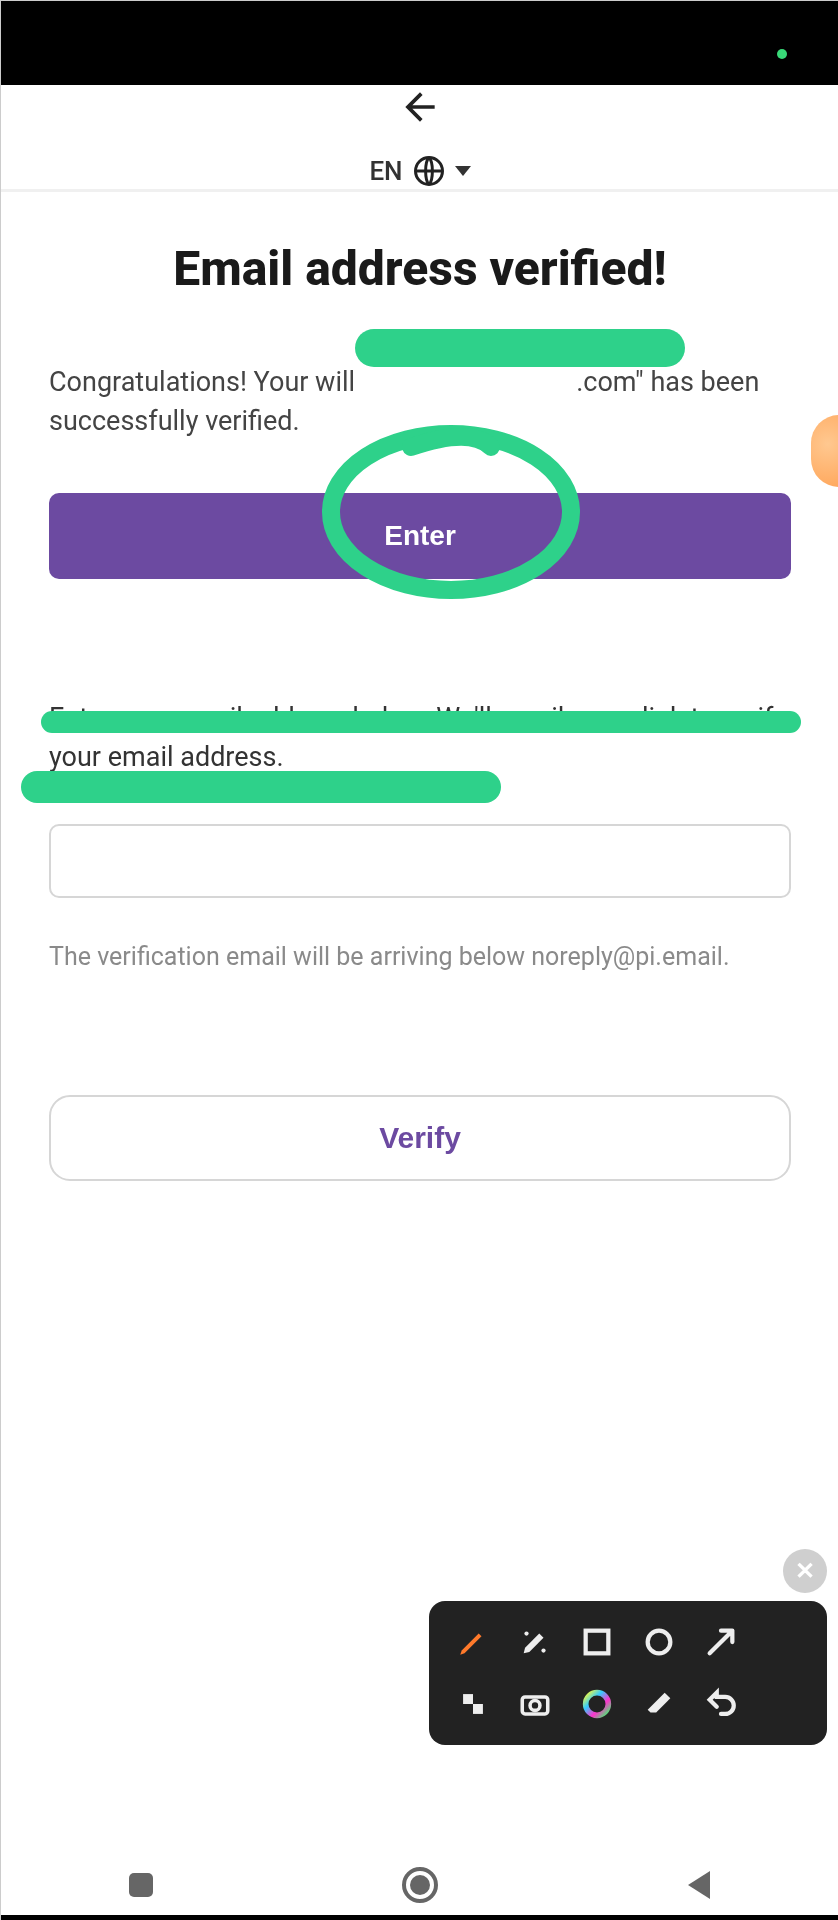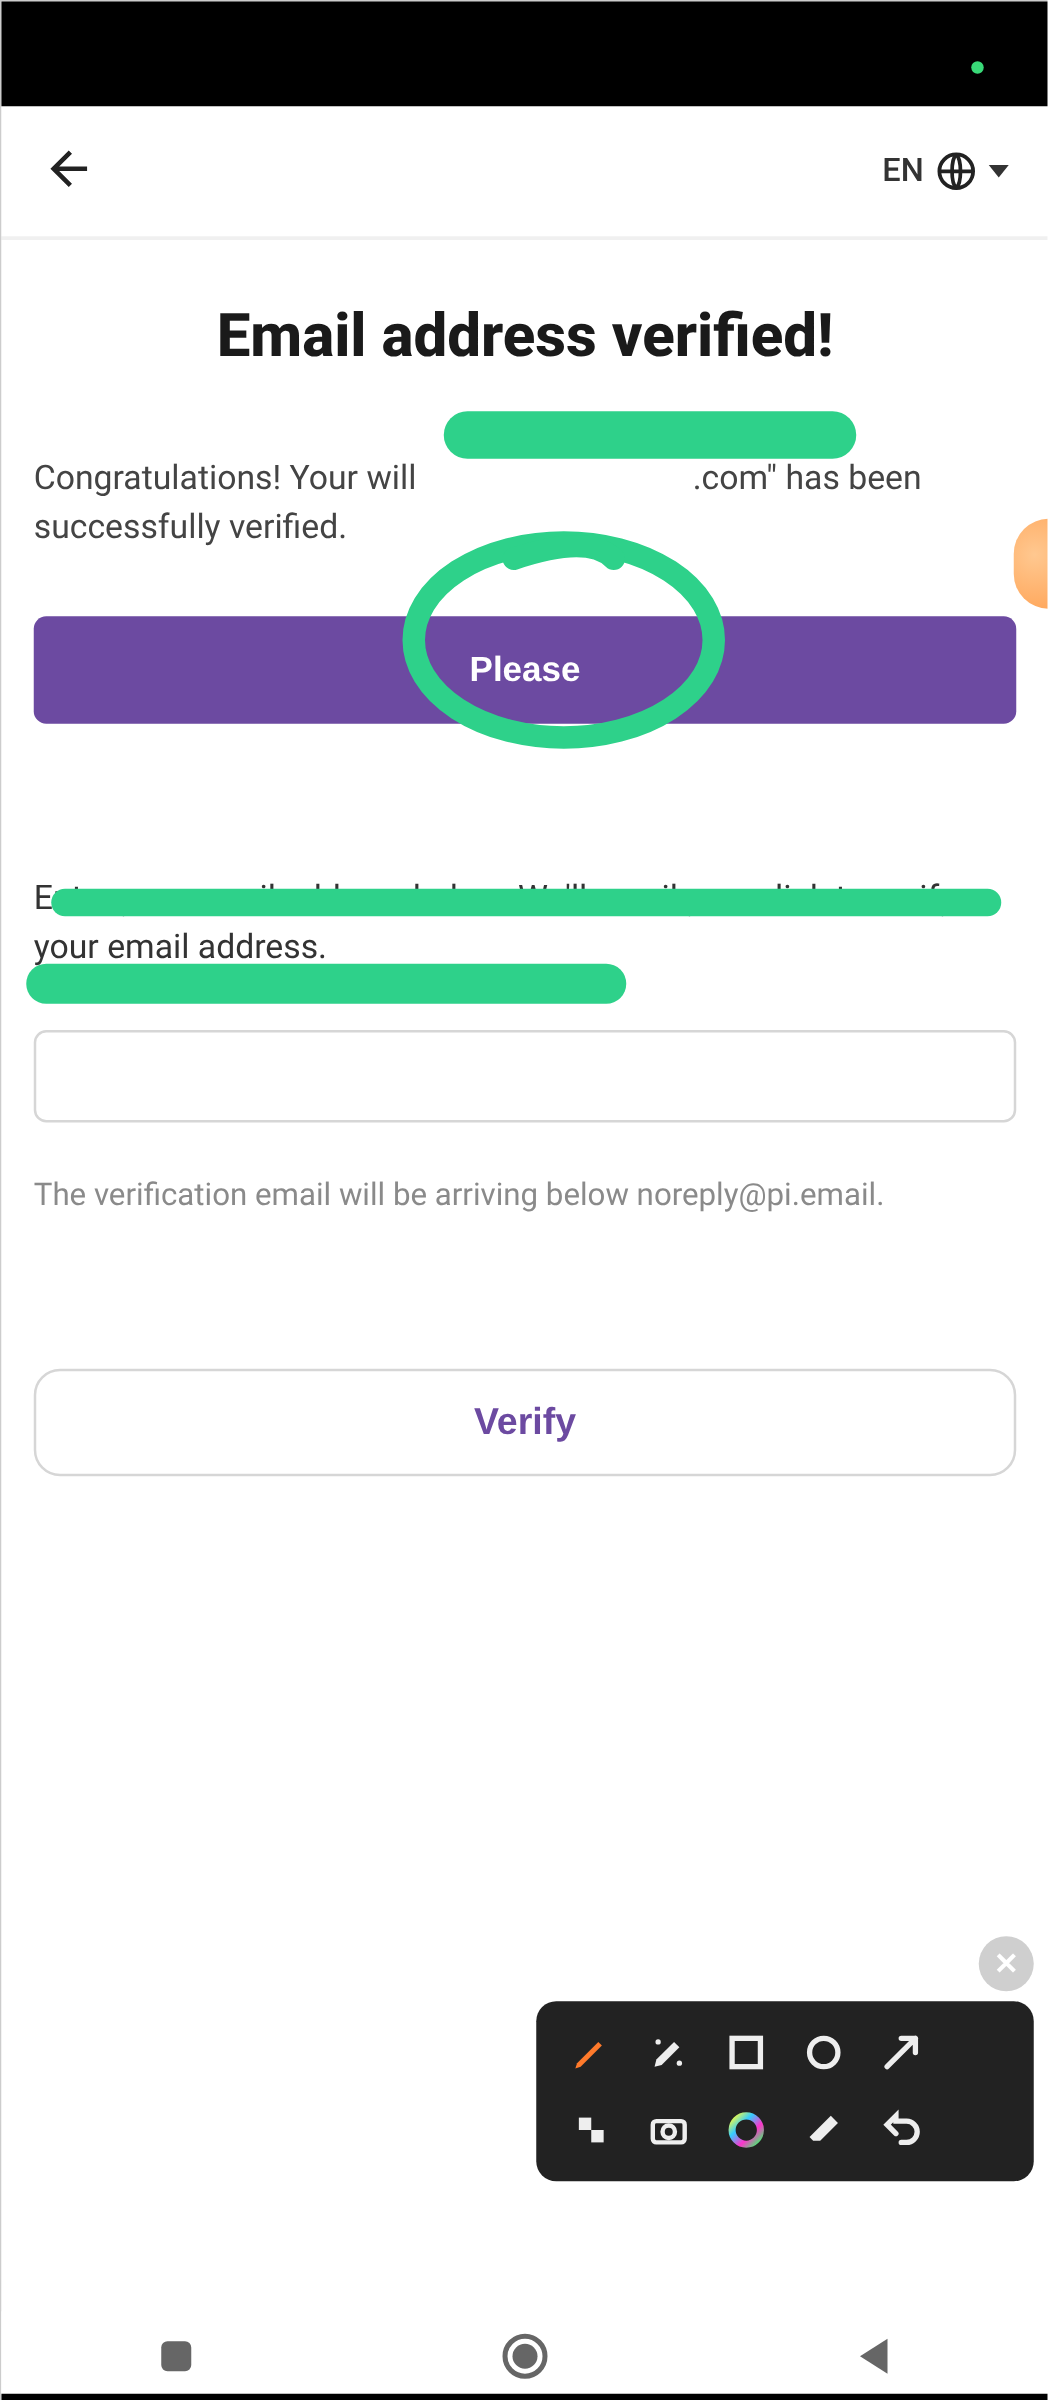--- a/index.html
+++ b/index.html
@@ -1,24 +1,24 @@
 <!DOCTYPE html>
 <html><head>
 <meta charset="utf-8">
 <style>
   html,body{margin:0;padding:0;font-family:-apple-system,Segoe UI,Roboto,Arial,sans-serif;background:#fff;color:#222;}
   .phone{width:838px;height:1920px;margin:0 auto;position:relative;background:#fff;overflow:hidden;border:1px solid #ccc;}
   .statusbar{height:84px;background:#000;position:relative;}
   .statusbar .dot{position:absolute;top:48px;right:52px;width:10px;height:10px;border-radius:50%;background:#39d978;}
-  .topbar{height:104px;display:flex;align-items:center;justify-content:space-between;padding:0 32px;border-bottom:3px solid rgba(0,0,0,0.06);}
+  .topbar{height:104px;display:flex;align-items:center;justify-content:space-between;padding:0 32px;border-bottom:3px solid rgba(0,0,0,0.06);flex-direction:column;}
   .back svg{width:44px;height:44px;}
   .lang{display:flex;align-items:center;gap:8px;color:#333;font-size:26px;font-weight:500;}
   .lang svg{width:36px;height:36px;}
   .caret{width:0;height:0;border-left:8px solid transparent;border-right:8px solid transparent;border-top:10px solid #333;}
-  .content{padding:0 26px;}
+  .content{padding:0 48px;}
   h1.title{font-size:48px;font-weight:800;color:#1a1a1a;text-align:center;margin:48px 0 66px 0;}
   .congrats{font-size:27px;line-height:1.45;color:#444;margin:0 0 52px 0;}
   .btn-primary{width:100%;height:86px;border:none;border-radius:10px;background:#6c4aa1;color:#fff;font-size:28px;font-weight:700;cursor:pointer;}
   .instr{font-size:27px;line-height:1.45;color:#333;margin:120px 0 46px 0;}
   .email-input{width:100%;height:74px;border:2px solid #d6d6d6;border-radius:10px;box-sizing:border-box;padding:0 20px;font-size:24px;}
   .note{font-size:25px;line-height:1.5;color:#8a8a8a;margin:40px 0 0 0;}
   .btn-outline{width:100%;height:86px;border:2px solid #d6d6d6;border-radius:21px;background:#fff;color:#6c4aa1;font-size:30px;font-weight:700;cursor:pointer;margin-top:120px;}
   
   .scribble{position:absolute;background:#2ed18a;border-radius:40px;}
   .scribble.sc1{left:354px;top:328px;width:330px;height:38px;}
@@ -66,21 +66,21 @@
     </div>
   </div>
 
   <div class="content">
     <h1 class="title">Email address verified!</h1>
 
     <p class="congrats">
       <span>Congratulations! Your will</span><span>&nbsp;&nbsp;&nbsp;&nbsp;&nbsp;&nbsp;&nbsp;&nbsp;&nbsp;&nbsp;&nbsp;&nbsp;&nbsp;&nbsp;&nbsp;&nbsp;&nbsp;&nbsp;&nbsp;&nbsp;&nbsp;&nbsp;&nbsp;&nbsp;&nbsp;&nbsp;&nbsp;&nbsp;&nbsp;&nbsp;&nbsp;&nbsp;&nbsp;</span><span>.com" has been successfully verified.</span>
     </p>
 
-    <button class="btn-primary">Please</button>
+    <button class="btn-primary">Enter</button>
 
     <p class="instr">Enter your email address below. We'll email you a link to verify your email address.</p>
 
     <input class="email-input" type="text" value="" style="">
 
     <p class="note">The verification email will be arriving below noreply@pi.email.</p>
 
     <button class="btn-outline">Verify</button>
   </div>
 

